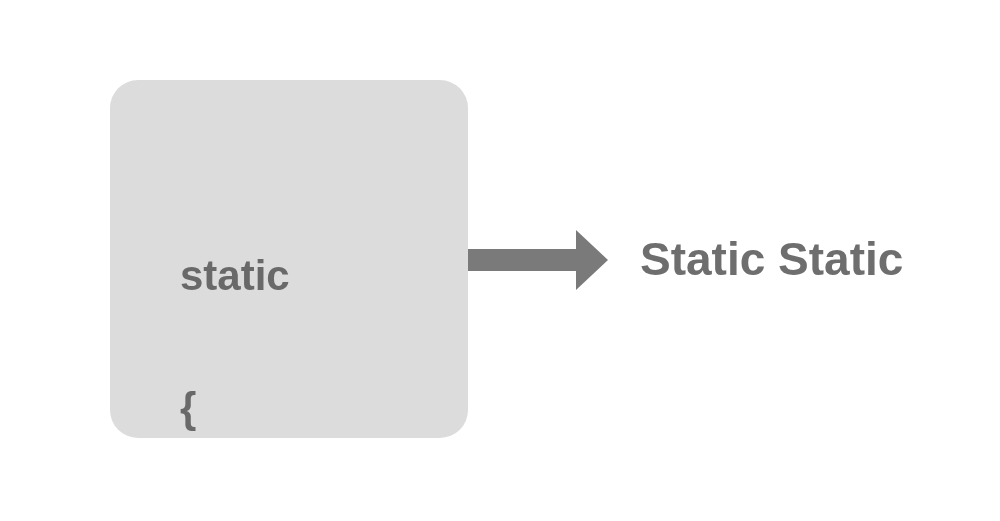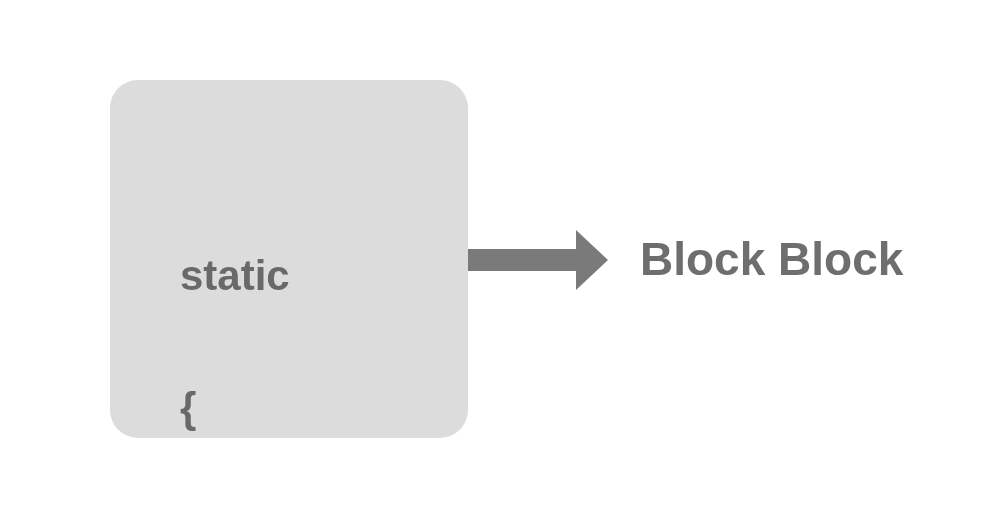--- a/index.html
+++ b/index.html
@@ -74,15 +74,15 @@
       <div class="code-line">{</div>
       <div class="code-line indented">//code</div>
       
     </div>
   </div>
 
   <svg class="arrow" width="140" height="60" viewBox="0 0 140 60" aria-hidden="true">
     <polygon points="0,19 108,19 108,0 140,30 108,60 108,41 0,41" fill="var(--arrow)"></polygon>
   </svg>
 
-  <div class="label">Block Block</div>
+  <div class="label">Static Static</div>
 
 </div>
 
 </body></html>

